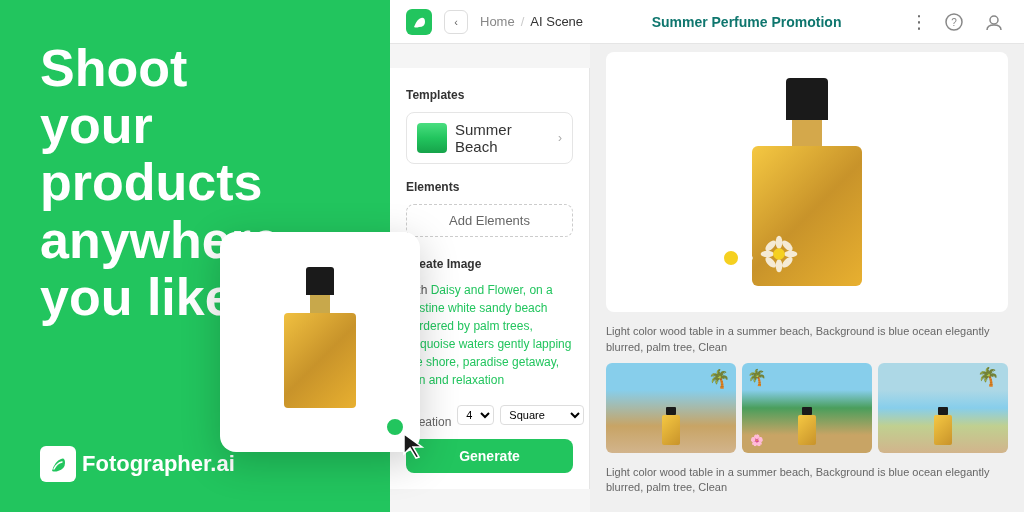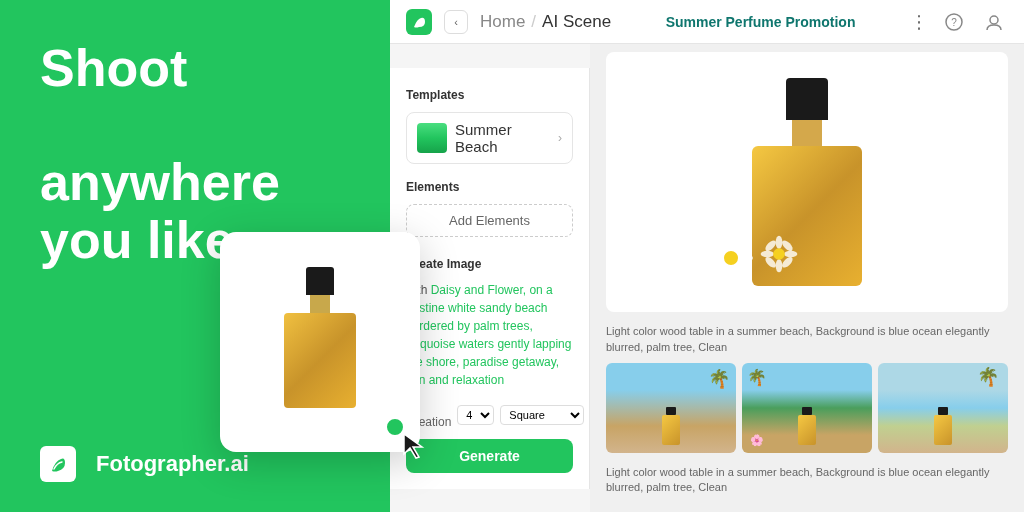--- a/index.html
+++ b/index.html
@@ -20,21 +20,21 @@
     .headline {
       color: white;
       font-size: 52px;
       font-weight: 800;
       line-height: 1.1;
       margin-top: 10px;
     }
     .brand-footer {
       display: flex;
       align-items: center;
-      gap: 20px;
+      gap: 6px;
     }
     .brand-logo {
       width: 36px;
       height: 36px;
       background: white;
       border-radius: 6px;
       display: flex;
       align-items: center;
       justify-content: center;
     }
@@ -139,21 +139,21 @@
       align-items: center;
       justify-content: center;
       color: #666;
       font-size: 11px;
       cursor: pointer;
     }
     .breadcrumb {
       display: flex;
       align-items: center;
       gap: 6px;
-      font-size: 17px;
+      font-size: 13px;
       color: #888;
     }
     .breadcrumb .sep { color: #ccc; }
     .breadcrumb .current { color: #333; }
     .page-title-center {
       flex: 1;
       text-align: center;
       font-size: 14px;
       font-weight: 600;
       color: #0f766e;
@@ -382,21 +382,21 @@
       border-radius: 1px;
     }
   </style>
 </head>
 <body>
 
 <div class="left-panel">
   <div>
     <div class="headline">
       <span>Shoot</span><br>
-      <br>
+      <span>your products</span><br>
       <span>anywhere</span><br>
       <span>you like.</span>
     </div>
   </div>
 
   <div class="product-card">
     <div class="perfume-bottle-small">
       <div class="bottle-cap-small"></div>
       <div class="bottle-neck-small"></div>
       <div class="bottle-body-small"></div>

